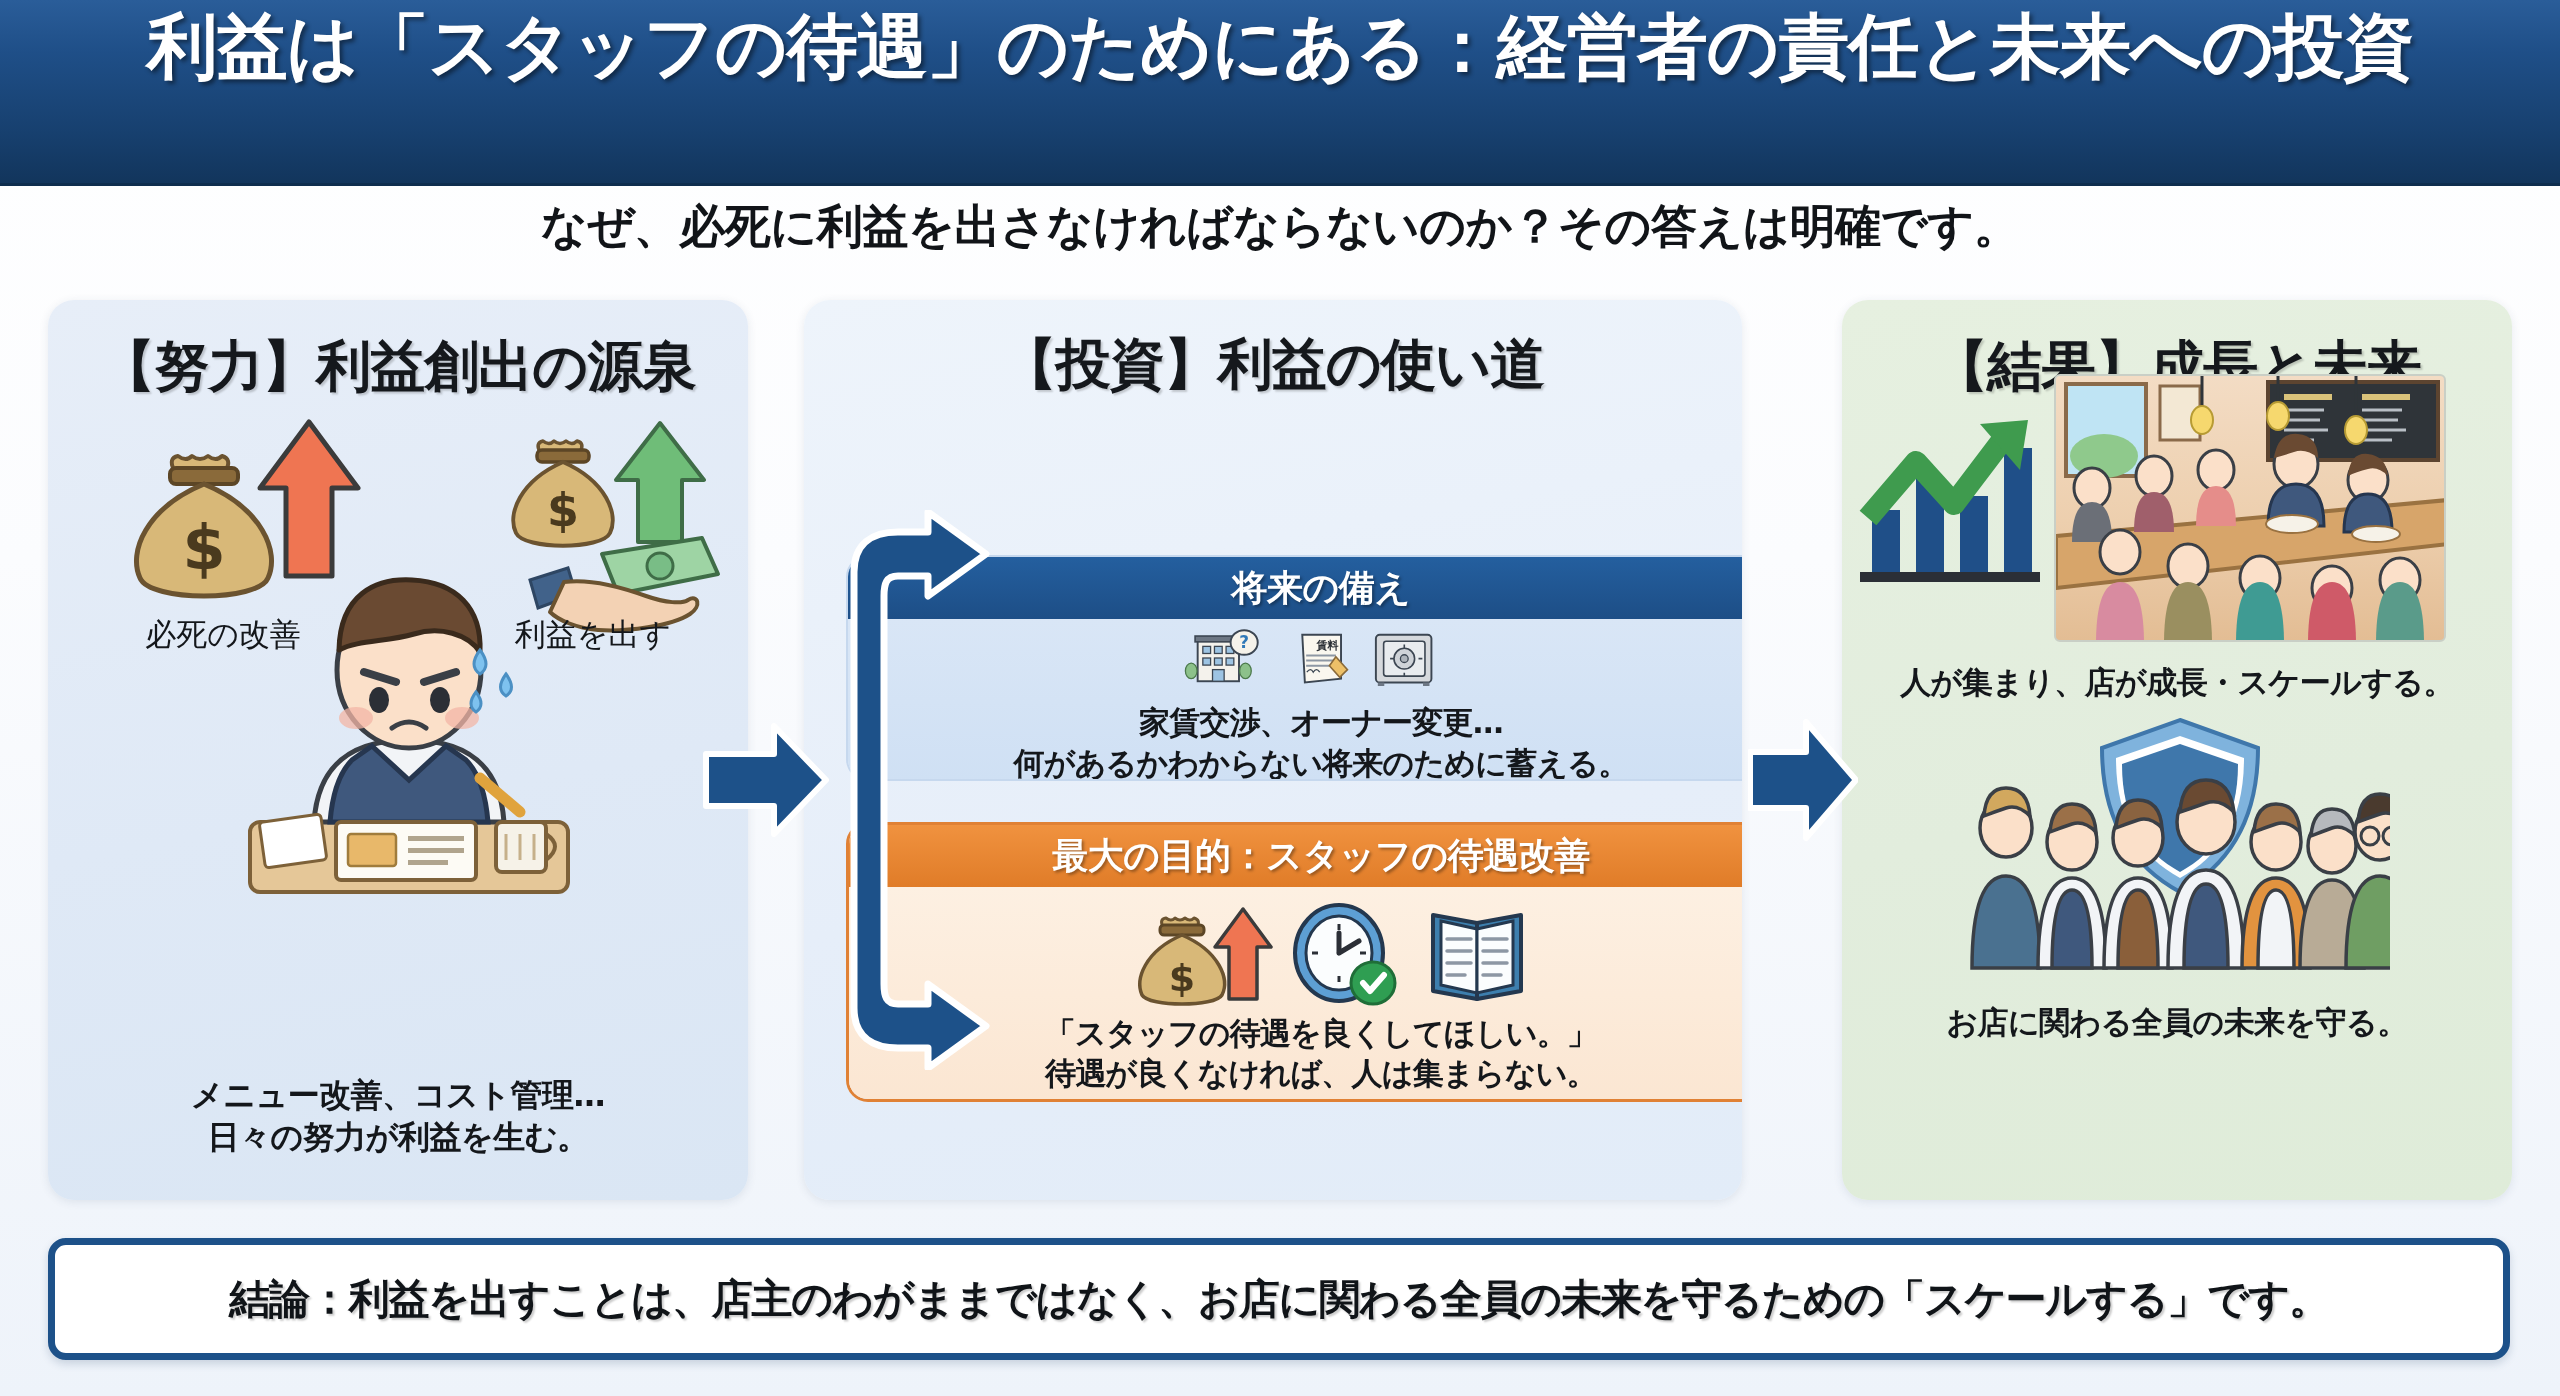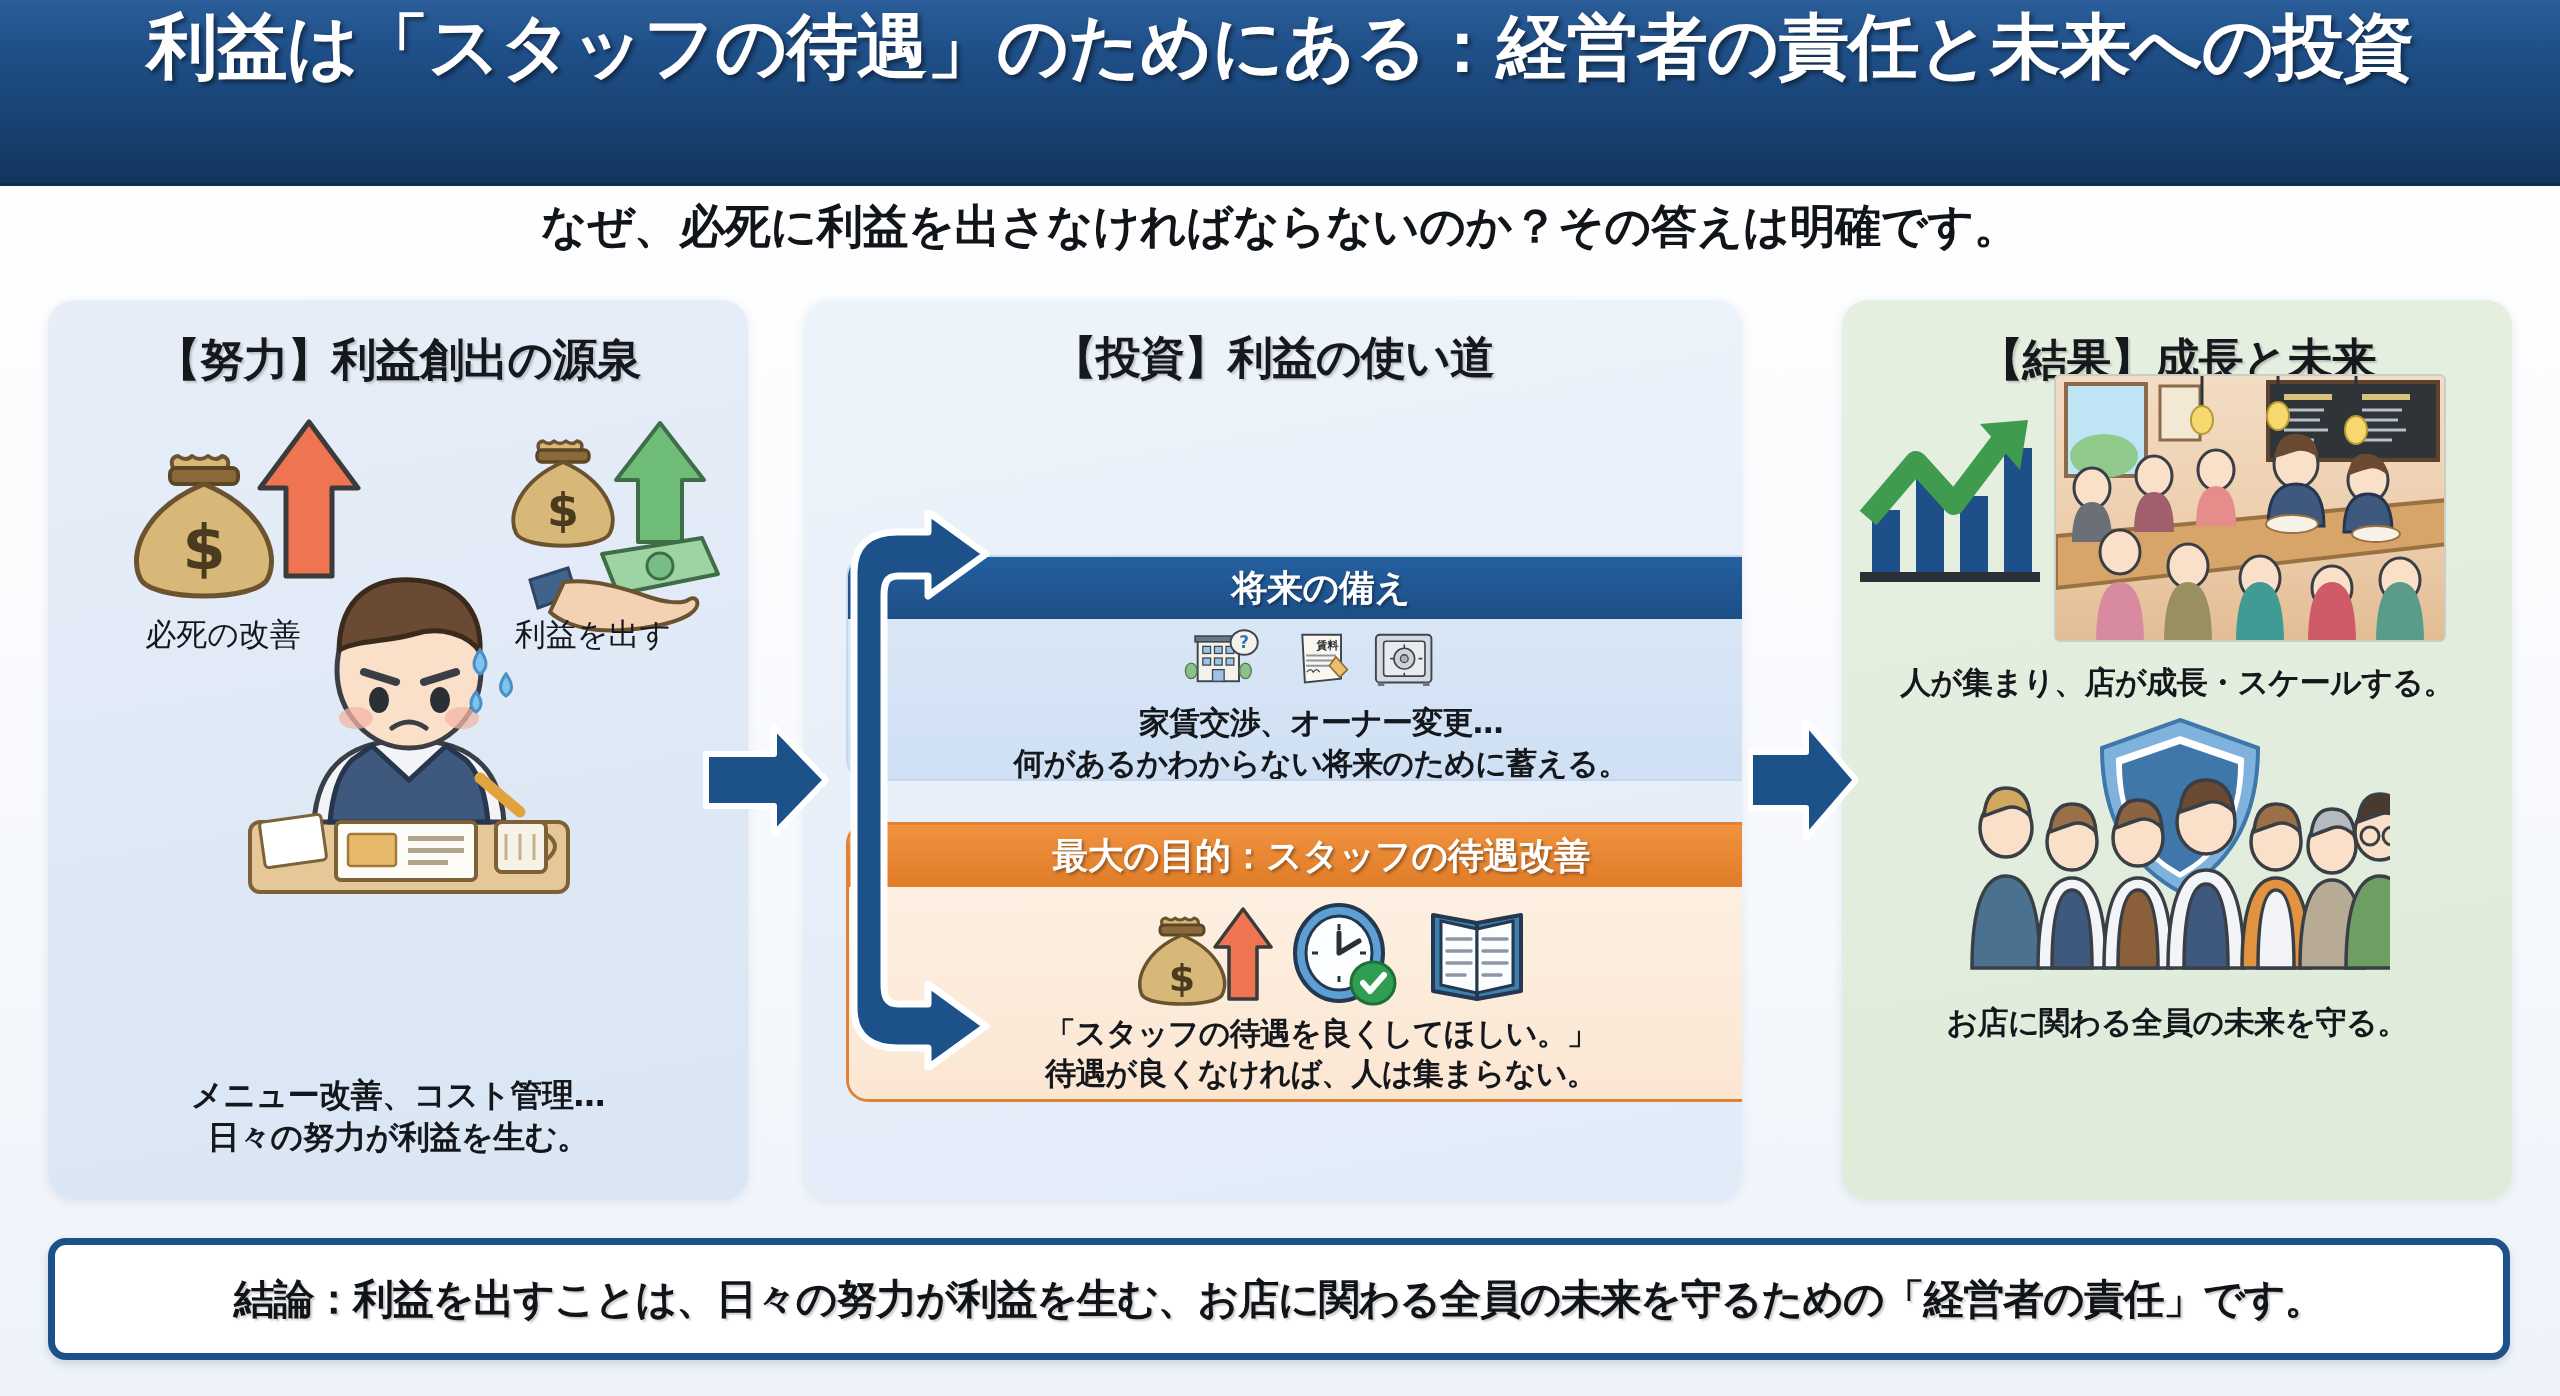--- a/index.html
+++ b/index.html
@@ -33,21 +33,21 @@
   }
 
   
   .panels { position: absolute; left: 0; top: 300px; width: 2560px; height: 900px; }
 
   .panel {
     position: absolute; border-radius: 26px; overflow: hidden;
     box-shadow: 0 2px 10px rgba(40,60,90,.10);
   }
   .panel-title {
-    text-align: center; font-size: 45px; font-weight: 700; color: #15181c;
+    text-align: center; font-size: 55px; font-weight: 700; color: #15181c;
     letter-spacing: -1px; text-shadow: 2px 2px 2px rgba(0,0,0,.18);
   }
 
   
   #panel-effort {
     left: 48px; top: 0; width: 700px; height: 900px;
     background: linear-gradient(170deg,#e7eef8 0%,#dfe9f6 55%,#dae6f4 100%);
   }
   #panel-effort .panel-title { margin-top: 30px; }
 
@@ -433,16 +433,16 @@
                C 62 538 44 526 44 498 Z" fill="#1d5189" stroke="#ffffff" stroke-width="7" stroke-linejoin="round"></path>
     </svg>
 
     <svg class="arrow-svg" style="left:1748px; top:400px;" width="110" height="160" viewBox="0 0 110 160">
       <path d="M2 52 L58 52 L58 22 L108 80 L58 138 L58 108 L2 108 Z" fill="#1d5189" stroke="#ffffff" stroke-width="6" stroke-linejoin="round"></path>
     </svg>
 
   </div>
 
   <div class="conclusion">
-    <div class="conclusion-text">結論：利益を出すことは、日々の努力が利益を生む、お店に関わる全員の未来を守るための「経営者の責任」です。</div>
+    <div class="conclusion-text">結論：利益を出すことは、店主のわがままではなく、お店に関わる全員の未来を守るための「スケールする」です。</div>
   </div>
 
 </div>
 
 </body></html>

